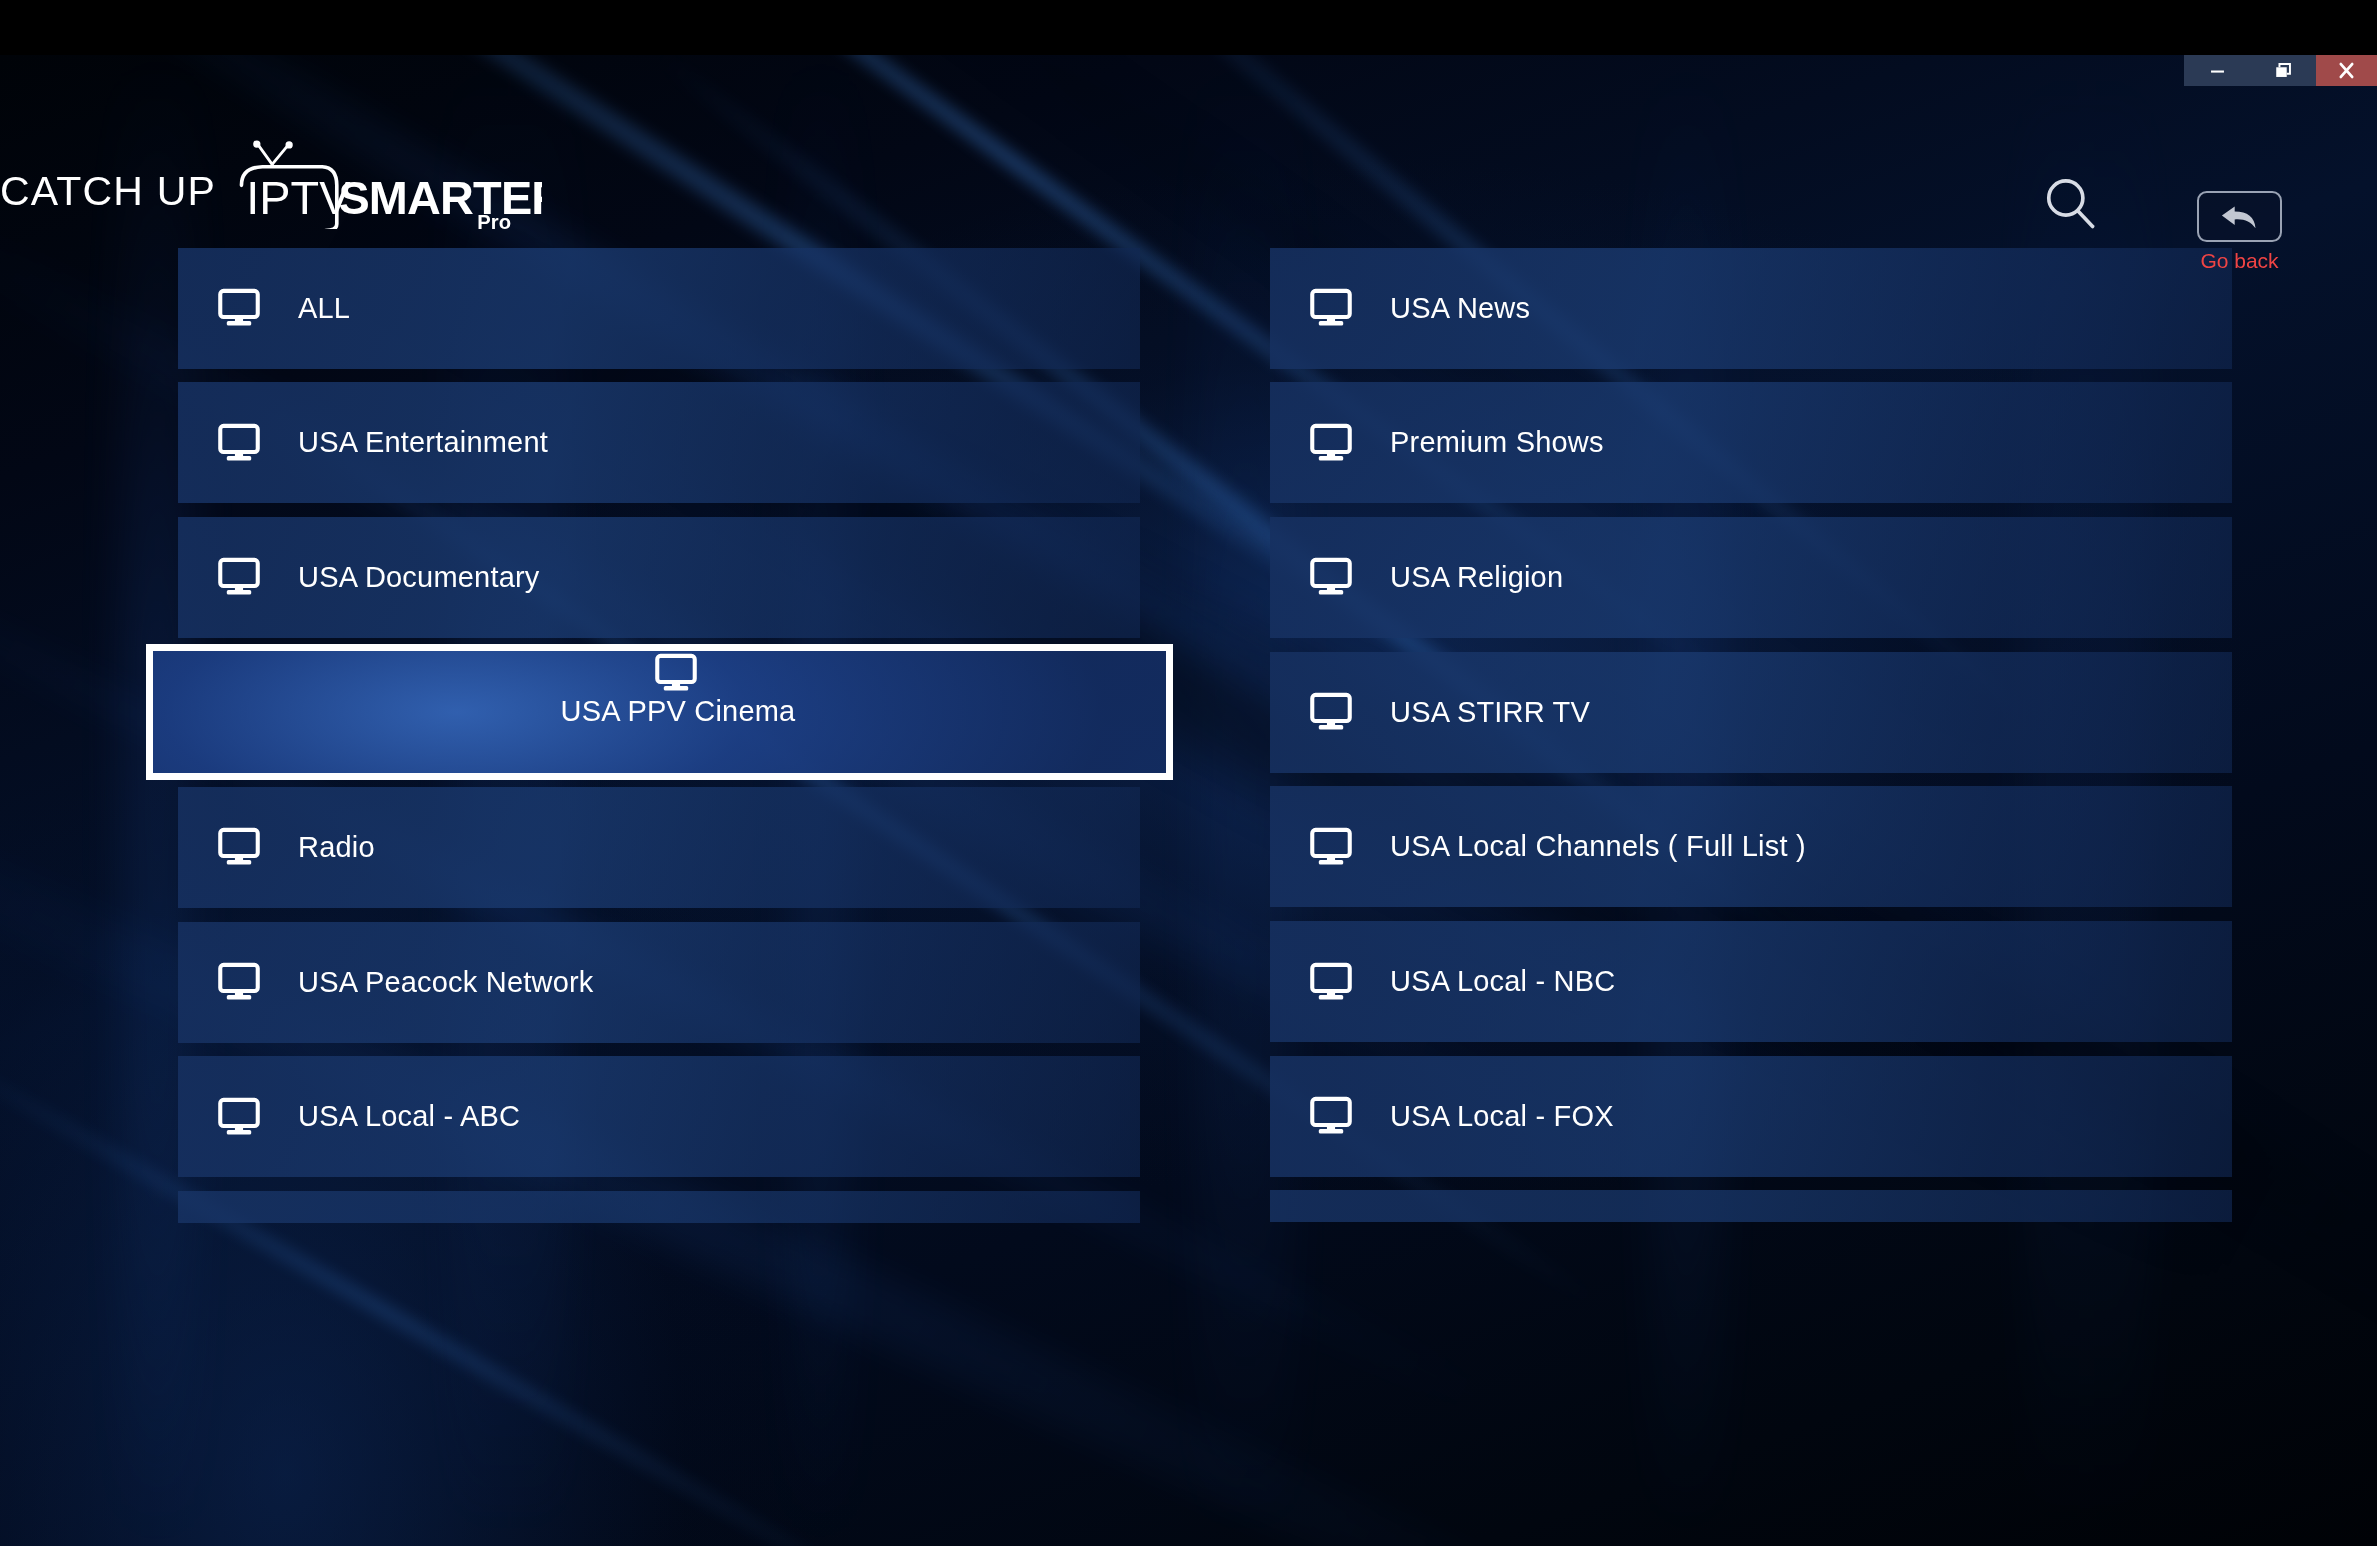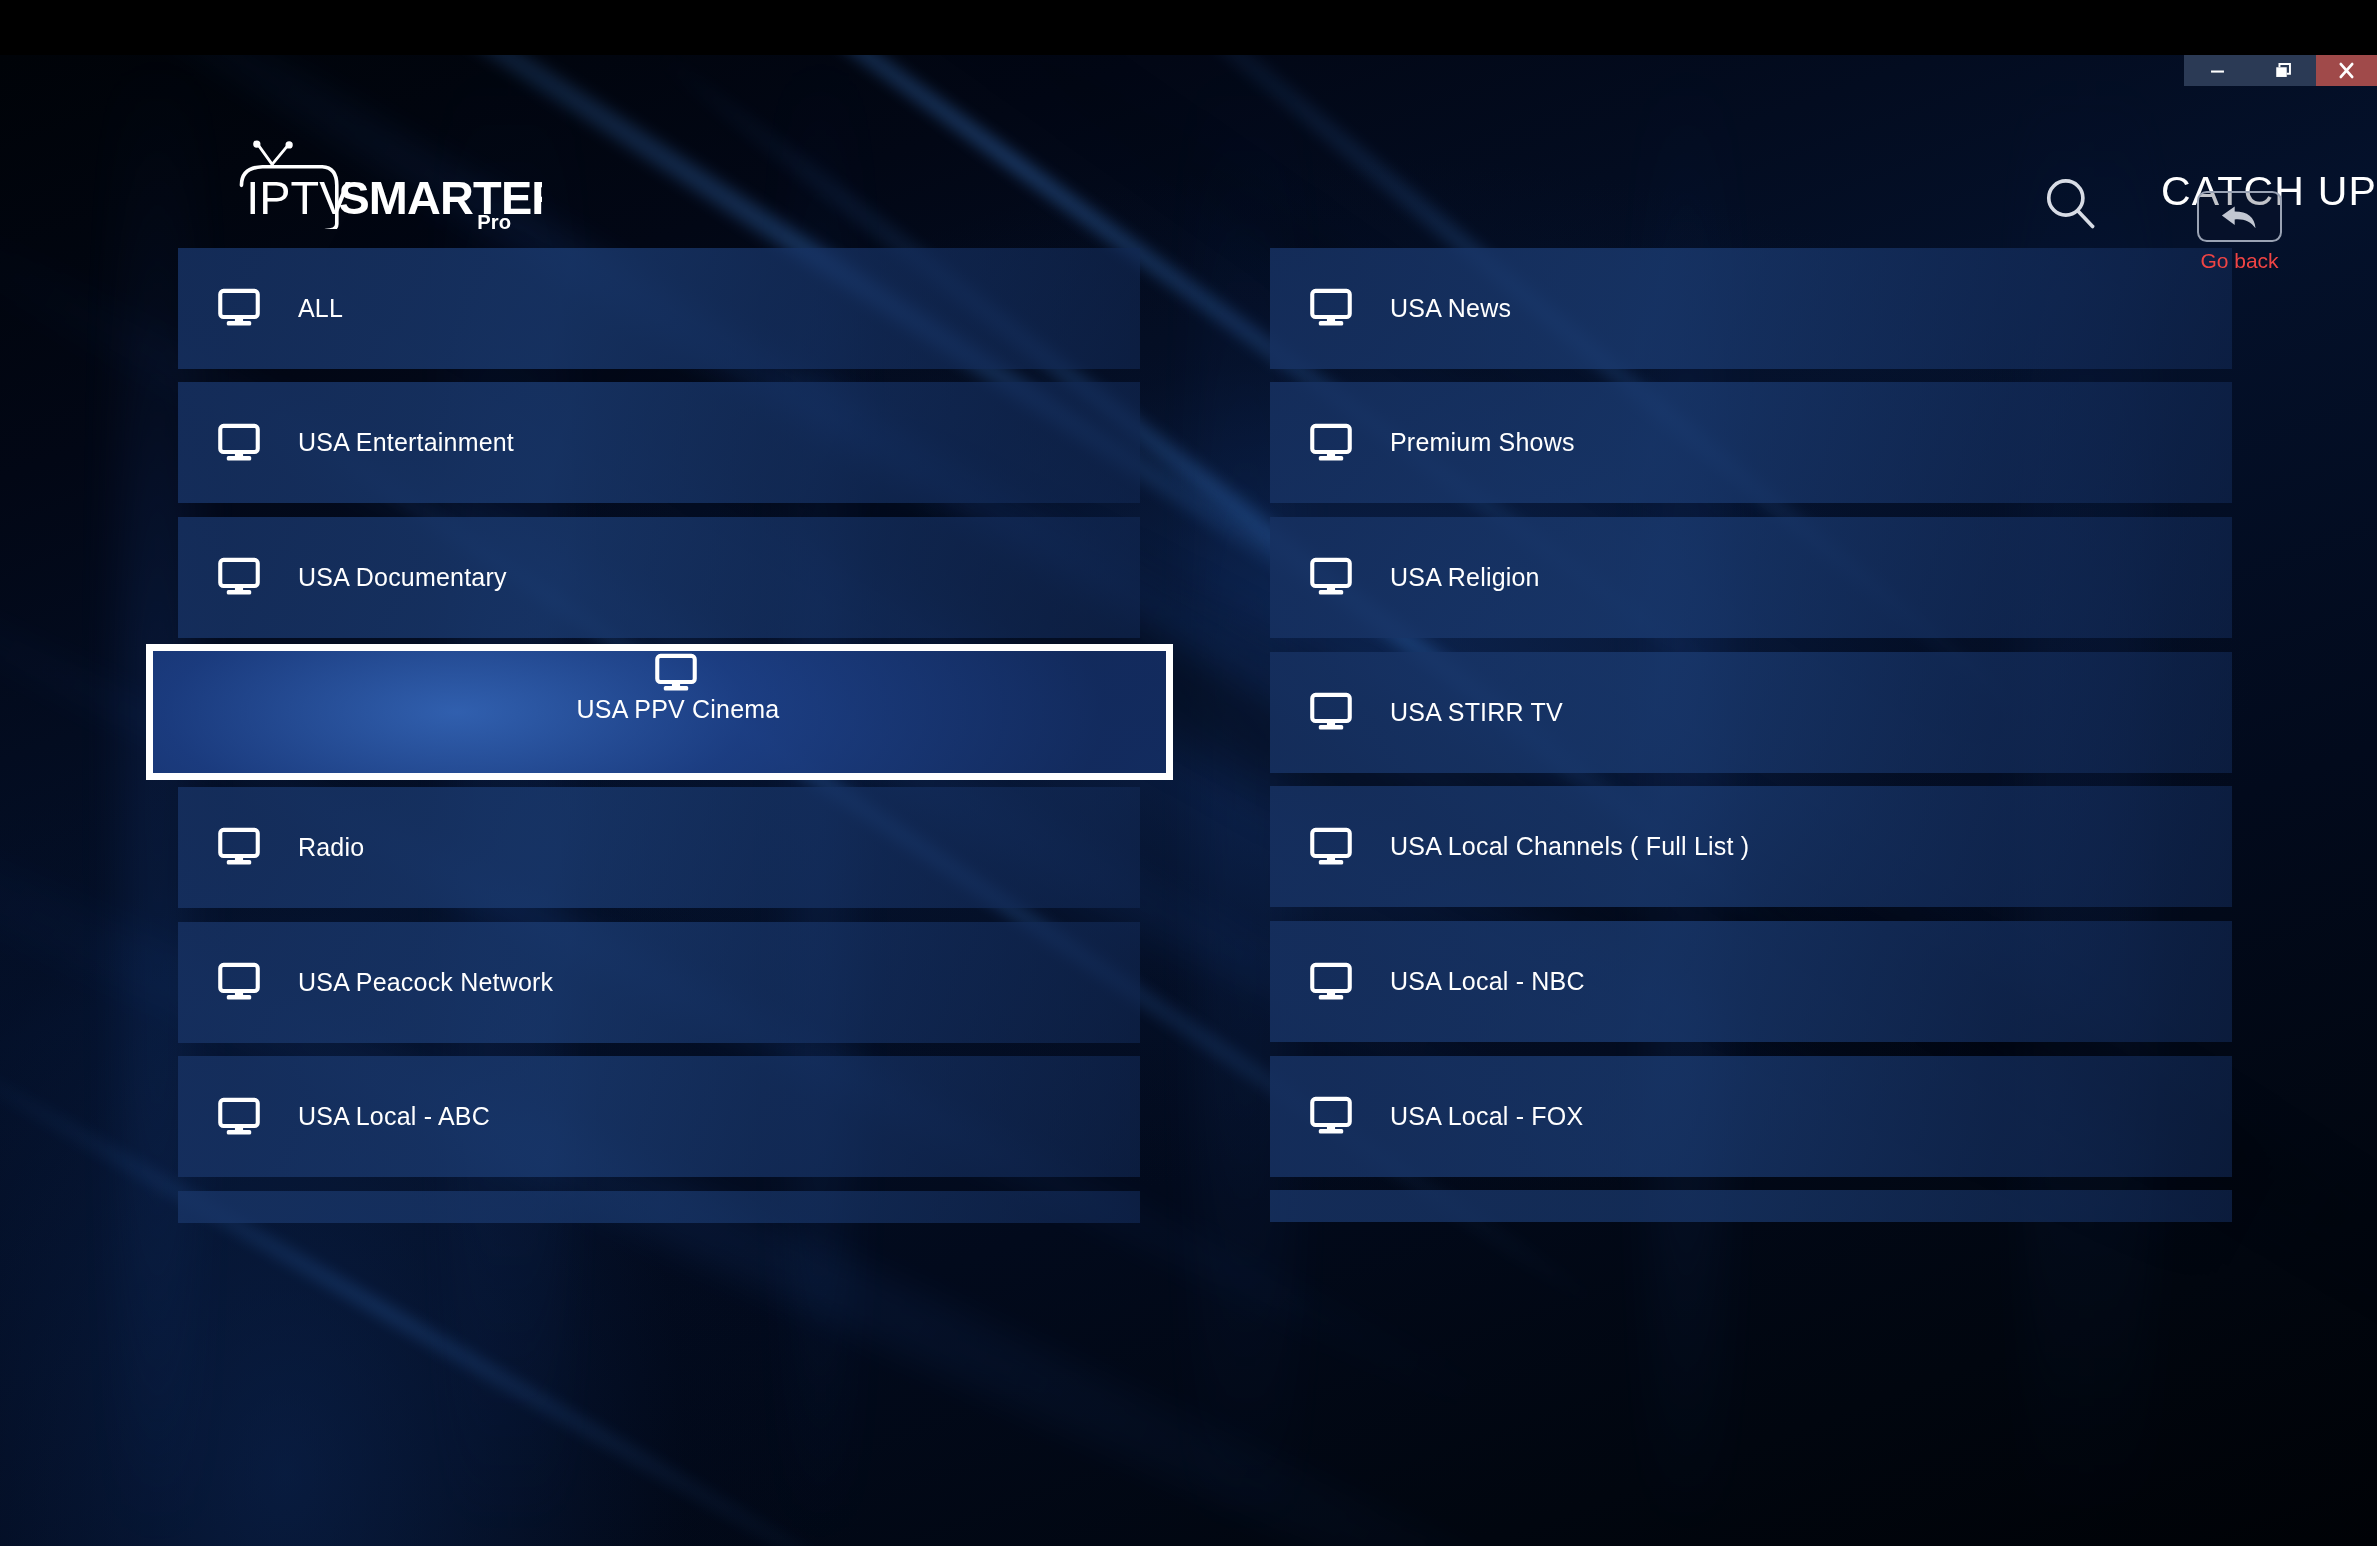--- a/index.html
+++ b/index.html
@@ -129,21 +129,21 @@
     width: 307px;
     height: 89px;
   }
   .logo svg { display: block; }
 
   .page-title {
     position: absolute;
     left: 0;
     top: 113px;
     width: 2377px;
-    text-align: right;
+    text-align: left;
     color: #ffffff;
     font-size: 41px;
     letter-spacing: 1.2px;
     font-weight: 400;
   }
 
   .search-btn {
     position: absolute;
     left: 2039px;
     top: 117px;
@@ -211,21 +211,21 @@
   .row .icon {
     margin-left: 39px;
     width: 44px;
     height: 44px;
     flex: 0 0 auto;
   }
   .row .icon svg { display: block; }
   .row .label {
     margin-left: 37px;
     color: #ffffff;
-    font-size: 25px;
+    font-size: 29px;
     font-weight: 400;
     letter-spacing: 0.2px;
     white-space: nowrap;
   }
 
   
   .row.selected {
     width: 1027px;
     height: 136px;
     margin-left: -32px;

